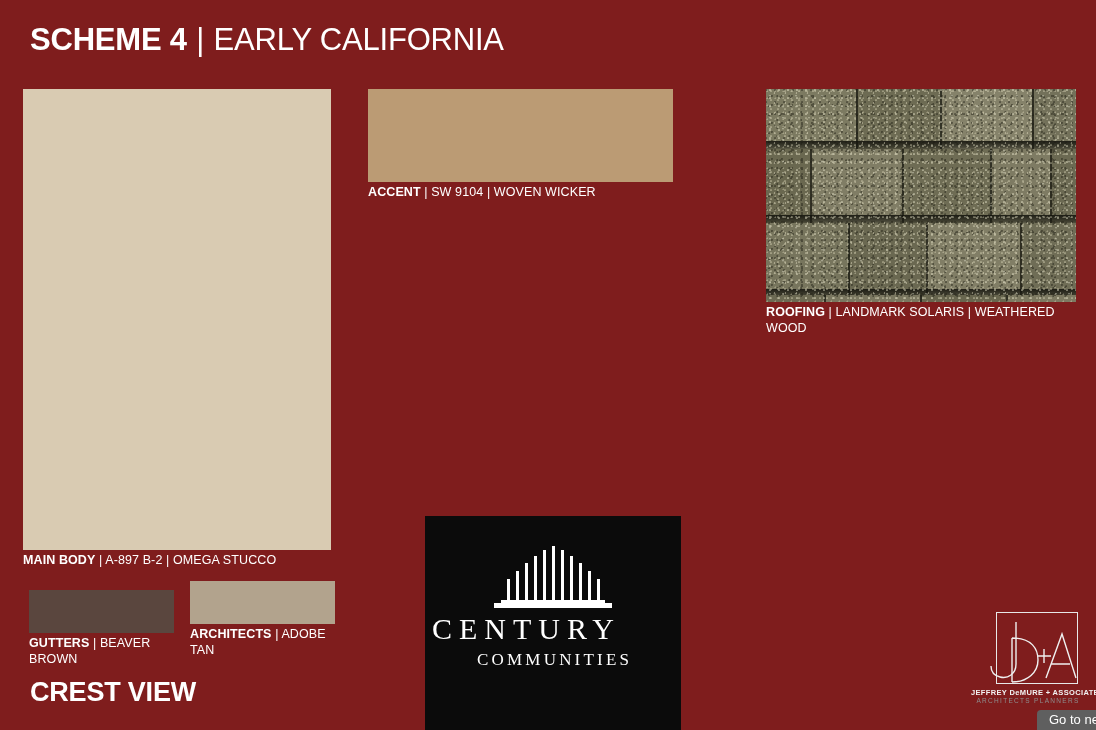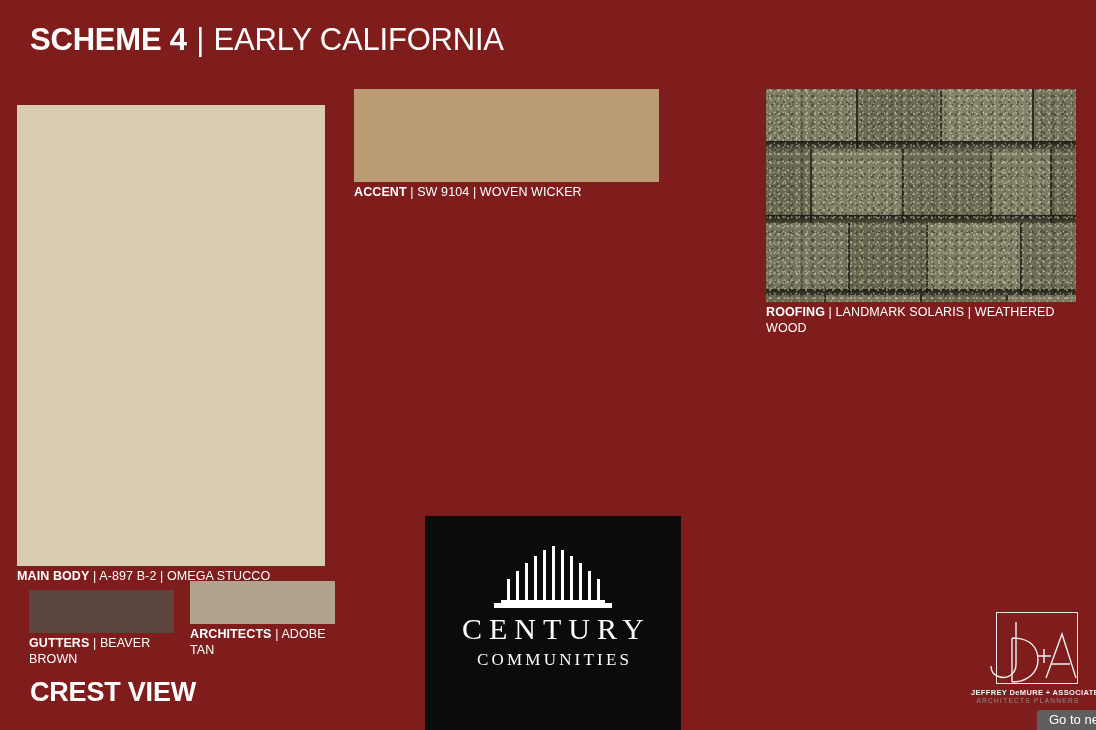--- a/index.html
+++ b/index.html
@@ -51,31 +51,31 @@
     line-height: 15.5px;
     letter-spacing: 0.1px;
     padding-top: 3px;
     color: #ffffff;
   }
   .caption b { font-weight: bold; }
   .caption .sep { font-weight: normal; }
 
   
   #main-body-block {
-    left: 17px; top: 89px; width: 308px; margin-top: 16px;
+    left: 23px; top: 89px; width: 308px;
   }
   #main-body-block .swatch { height: 461px; }
 
   
   #gutters-block   { left: 29px;  top: 590px; width: 145px; }
   #downspouts-block{ left: 190px; top: 581px; width: 145px; }
   #gutters-block .swatch, #downspouts-block .swatch { height: 43px; }
 
   
-  #accent-block { left: 354px; top: 89px; width: 305px; }
+  #accent-block { left: 368px; top: 89px; width: 305px; }
   #accent-block .swatch { height: 93px; }
 
   #trim-block { left: 368px; top: 211px; width: 305px; }
   #trim-block .swatch { height: 89px; }
 
   #door-block { left: 368px; top: 337px; width: 305px; }
   #door-block .swatch { height: 90px; }
 
   
   #roofing-block { left: 766px; top: 89px; width: 310px; }
@@ -176,21 +176,21 @@
     transform: translateX(-50%);
     bottom: 5px;
     width: 104px;
     height: 3px;
     background: #ffffff;
   }
   #century-word {
     position: absolute;
     left: 0; right: 0;
     top: 96px;
-    text-align: center;
+    text-align: left;
     font-family: "Liberation Serif", serif;
     font-size: 30px;
     letter-spacing: 7px;
     text-indent: 7px;
     color: #ffffff;
   }
   #century-sub {
     position: absolute;
     left: 0; right: 0;
     top: 134px;

